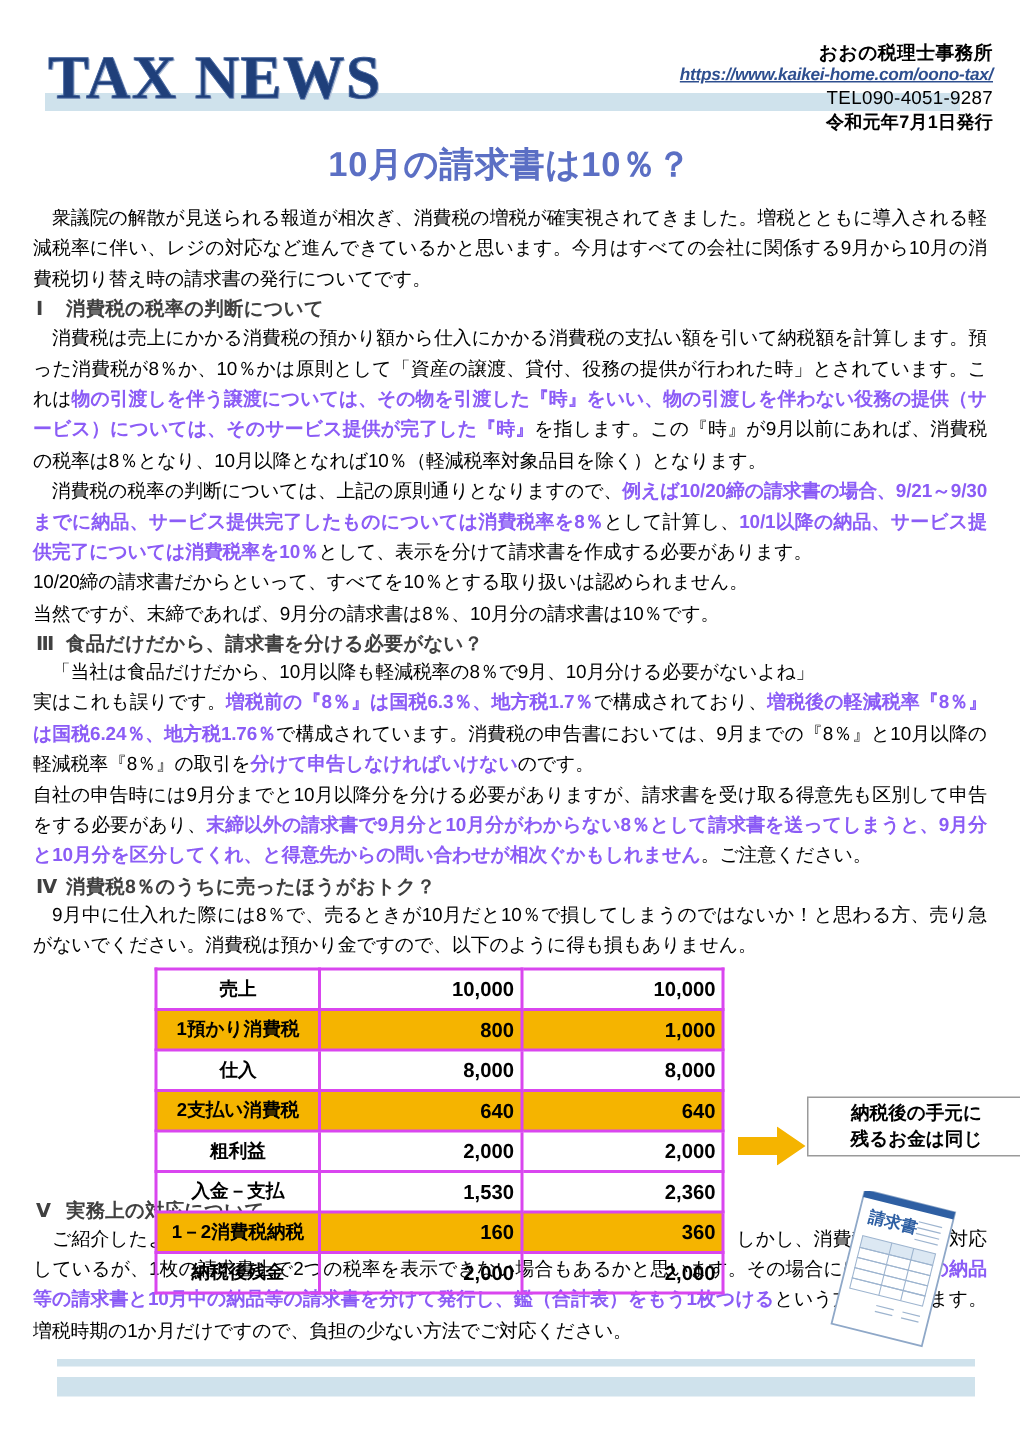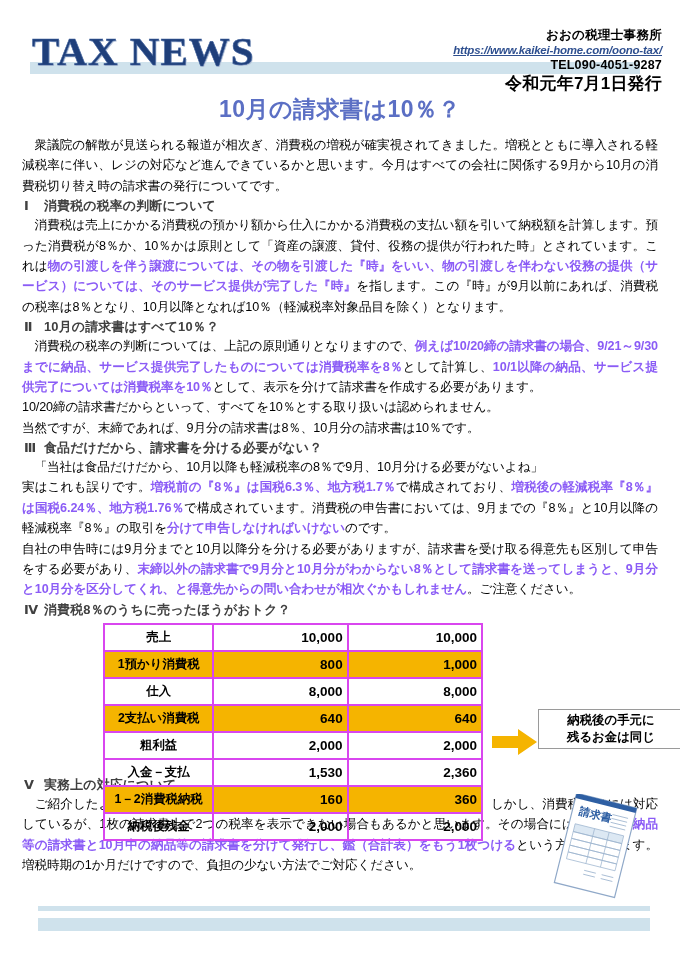--- a/index.html
+++ b/index.html
@@ -31,22 +31,22 @@
   .office-block {
     position: absolute; right: 18px; top: 28px;
     text-align: right; line-height: 1.18;
   }
   .office-name { font-size: 12.5px; font-weight: bold; letter-spacing: .3px; }
   .office-url {
     font-size: 11.5px; font-weight: bold; font-style: italic;
     color: #2e4f8f; text-decoration: underline; letter-spacing: -.2px;
     display: block; margin-top: 1px;
   }
-  .office-tel { font-size: 12.5px; font-weight: bold; letter-spacing: .2px; margin-top: 1px; }
-  .office-date { font-size: 17px; font-weight: bold; letter-spacing: .2px; margin-top: 1px; }
+  .office-tel { font-size: 12.5px; font-weight: normal; letter-spacing: .2px; margin-top: 1px; }
+  .office-date { font-size: 12px; font-weight: bold; letter-spacing: .2px; margin-top: 1px; }
 
   
   .doc-title {
     text-align: center;
     font-size: 23px; font-weight: bold;
     color: #5b6fc4;
     letter-spacing: .5px;
     margin-top: 2px;
   }
 
@@ -135,37 +135,35 @@
 
   <div class="body-wrap">
 
     <p class="para">　衆議院の解散が見送られる報道が相次ぎ、消費税の増税が確実視されてきました。増税とともに導入される軽減税率に伴い、レジの対応など進んできているかと思います。今月はすべての会社に関係する9月から10月の消費税切り替え時の請求書の発行についてです。</p>
 
     <div class="sec-head">
       <span class="num">Ⅰ</span><span>消費税の税率の判断について</span>
     </div>
     <p class="para"><span>　消費税は売上にかかる消費税の預かり額から仕入にかかる消費税の支払い額を引いて納税額を計算します。預った消費税が8％か、10％かは原則として「資産の譲渡、貸付、役務の提供が行われた時」とされています。これは</span><span class="red">物の引渡しを伴う譲渡については、その物を引渡した『時』をいい、物の引渡しを伴わない役務の提供（サービス）については、そのサービス提供が完了した『時』</span><span>を指します。この『時』が9月以前にあれば、消費税の税率は8％となり、10月以降となれば10％（軽減税率対象品目を除く）となります。</span></p>
 
-    <div class="sec-head">
-      <span class="num">Ⅱ</span><span>10月の請求書はすべて10％？</span>
-    </div>
     <p class="para"><span>　消費税の税率の判断については、上記の原則通りとなりますので、</span><span class="red">例えば10/20締の請求書の場合、9/21～9/30までに納品、サービス提供完了したものについては消費税率を8％</span><span>として計算し、</span><span class="red">10/1以降の納品、サービス提供完了については消費税率を10％</span><span>として、表示を分けて請求書を作成する必要があります。</span></p>
     <p class="para">10/20締の請求書だからといって、すべてを10％とする取り扱いは認められません。</p>
     <p class="para">当然ですが、末締であれば、9月分の請求書は8％、10月分の請求書は10％です。</p>
 
     <div class="sec-head">
       <span class="num">Ⅲ</span><span>食品だけだから、請求書を分ける必要がない？</span>
     </div>
     <p class="para">　「当社は食品だけだから、10月以降も軽減税率の8％で9月、10月分ける必要がないよね」</p>
     <p class="para"><span>実はこれも誤りです。</span><span class="red">増税前の『8％』は国税6.3％、地方税1.7％</span><span>で構成されており、</span><span class="red">増税後の軽減税率『8％』は国税6.24％、地方税1.76％</span><span>で構成されています。消費税の申告書においては、9月までの『8％』と10月以降の軽減税率『8％』の取引を</span><span class="red">分けて申告しなければいけない</span><span>のです。</span></p>
     <p class="para"><span>自社の申告時には9月分までと10月以降分を分ける必要がありますが、請求書を受け取る得意先も区別して申告をする必要があり、</span><span class="red">末締以外の請求書で9月分と10月分がわからない8％として請求書を送ってしまうと、9月分と10月分を区分してくれ、と得意先からの問い合わせが相次ぐかもしれません</span><span>。ご注意ください。</span></p>
 
     <div class="sec-head">
       <span class="num">Ⅳ</span><span>消費税8％のうちに売ったほうがおトク？</span>
     </div>
+    <p class="para">　9月中に仕入れた際には8％で、売るときが10月だと10％で損してしまうのではないか！と思わる方、売り急がないでください。消費税は預かり金ですので、以下のように得も損もありません。</p>
 
     <div class="table-zone">
       <table class="calc">
         <tbody>
             <tr>
               <td class="lbl">売上</td>
               <td class="val">10,000</td>
               <td class="val">10,000</td>
             </tr>
             <tr class="hl">

